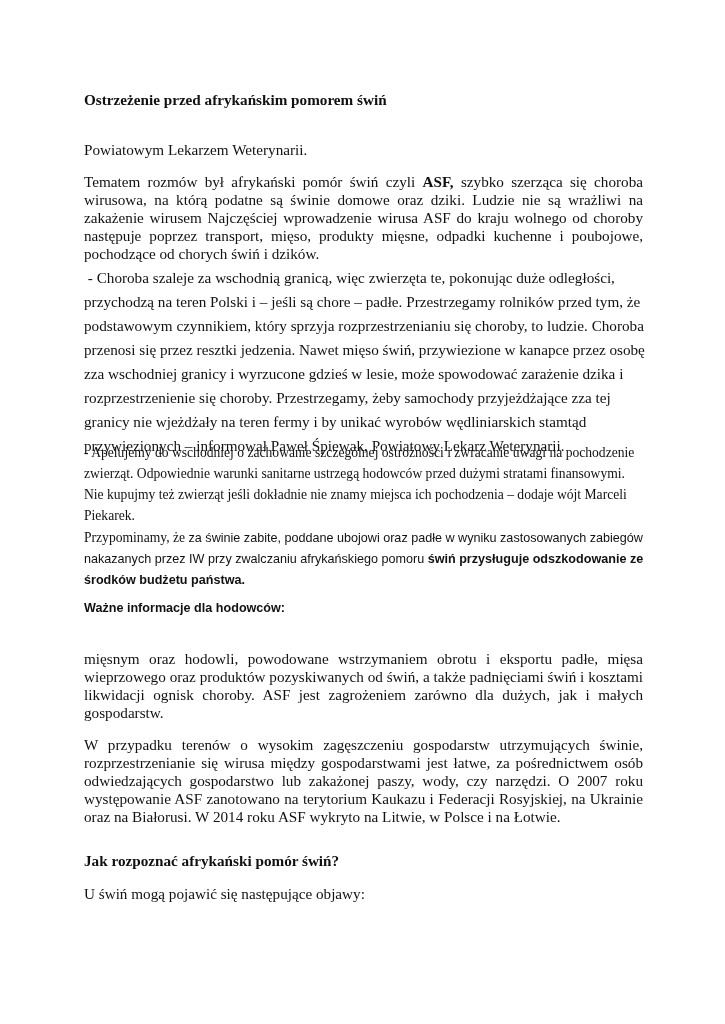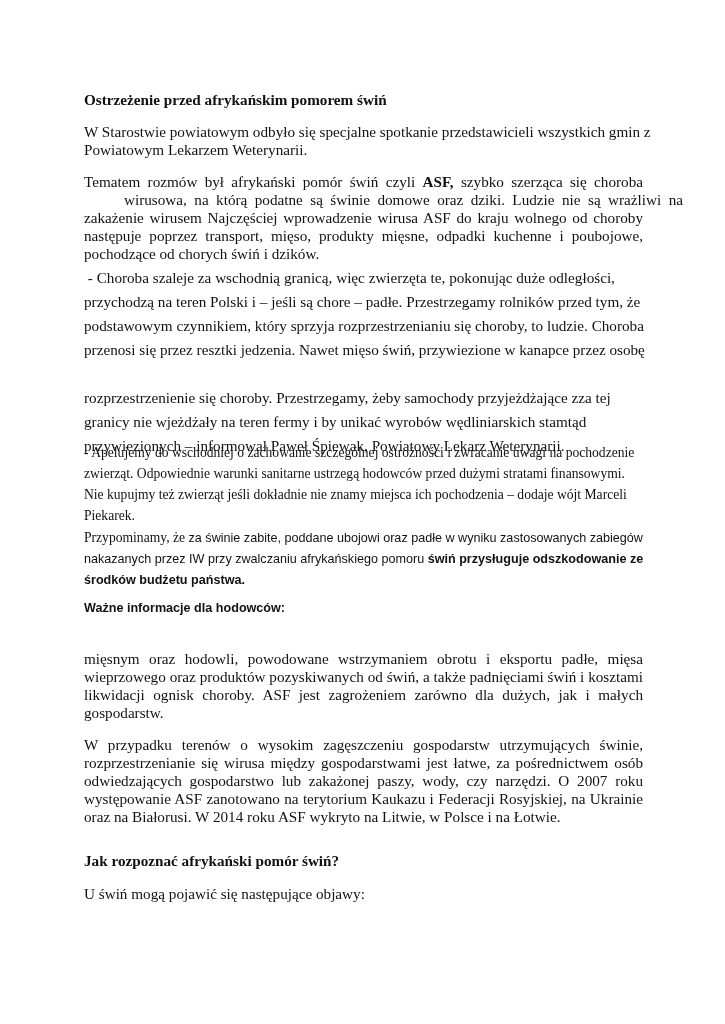--- a/index.html
+++ b/index.html
@@ -11,33 +11,33 @@
     .sans { font-family: "Liberation Sans", sans-serif; font-size: 12.6px; }
     .b { font-weight: bold; }
   </style>
 </head>
 <body>
 
 <div class="page">
 
   <div class="line b" style="top:91px;">Ostrzeżenie przed afrykańskim pomorem świń</div>
 
-  <div class="jline" style="top:123px;">W Starostwie powiatowym odbyło się specjalne spotkanie przedstawicieli wszystkich gmin z</div>
   <div class="line" style="top:141px;">Powiatowym Lekarzem Weterynarii.</div>
 
   <div class="jline" style="top:173px;"><span>Tematem rozmów był afrykański pomór świń czyli </span><span class="b">ASF,</span><span> szybko szerząca się choroba</span></div>
-  <div class="jline" style="top:191px;margin-left:40px;">wirusowa, na którą podatne są świnie domowe oraz dziki. Ludzie nie są wrażliwi na</div>
+  <div class="jline" style="top:191px;">wirusowa, na którą podatne są świnie domowe oraz dziki. Ludzie nie są wrażliwi na</div>
   <div class="jline" style="top:209px;">zakażenie wirusem Najczęściej wprowadzenie wirusa ASF do kraju wolnego od choroby</div>
   <div class="jline" style="top:227px;">następuje poprzez transport, mięso, produkty mięsne, odpadki kuchenne i poubojowe,</div>
   <div class="line" style="top:245px;">pochodzące od chorych świń i dzików.</div>
 
   <div class="line" style="top:269px; white-space:pre;"> - Choroba szaleje za wschodnią granicą, więc zwierzęta te, pokonując duże odległości,</div>
   <div class="line" style="top:293px;">przychodzą na teren Polski i – jeśli są chore – padłe. Przestrzegamy rolników przed tym, że</div>
   <div class="line" style="top:341px;">przenosi się przez resztki jedzenia. Nawet mięso świń, przywiezione w kanapce przez osobę</div>
   <div class="line" style="top:317px;">podstawowym czynnikiem, który sprzyja rozprzestrzenianiu się choroby, to ludzie. Choroba</div>
+  <div class="line" style="top:365px;">zza wschodniej granicy i wyrzucone gdzieś w lesie, może spowodować zarażenie dzika i</div>
   <div class="line" style="top:389px;">rozprzestrzenienie się choroby. Przestrzegamy, żeby samochody przyjeżdżające zza tej</div>
   <div class="line" style="top:413px;">granicy nie wjeżdżały na teren fermy i by unikać wyrobów wędliniarskich stamtąd</div>
   <div class="line" style="top:437px;">przywiezionych – informował Paweł Śpiewak, Powiatowy Lekarz Weterynarii.</div>
 
   <div class="line small" style="top:444px;">- Apelujemy do wschodniej o zachowanie szczególnej ostrożności i zwracanie uwagi na pochodzenie</div>
   <div class="line small" style="top:465px;">zwierząt. Odpowiednie warunki sanitarne ustrzegą hodowców przed dużymi stratami finansowymi.</div>
   <div class="line small" style="top:486px;">Nie kupujmy też zwierząt jeśli dokładnie nie znamy miejsca ich pochodzenia – dodaje wójt Marceli</div>
   <div class="line small" style="top:507px;">Piekarek.</div>
 
   <div class="line" style="top:528px;"><span class="small">Przypominamy, że</span><span class="sans"> za świnie zabite, poddane ubojowi oraz padłe w wyniku zastosowanych zabiegów</span></div>

